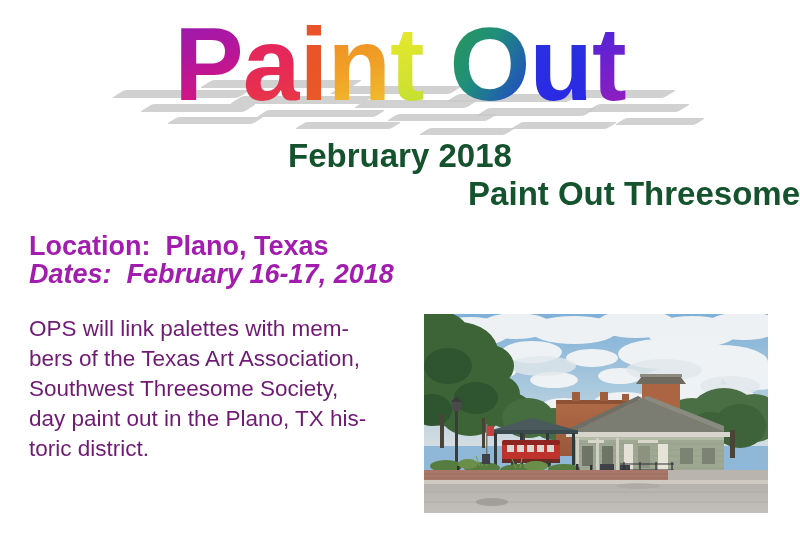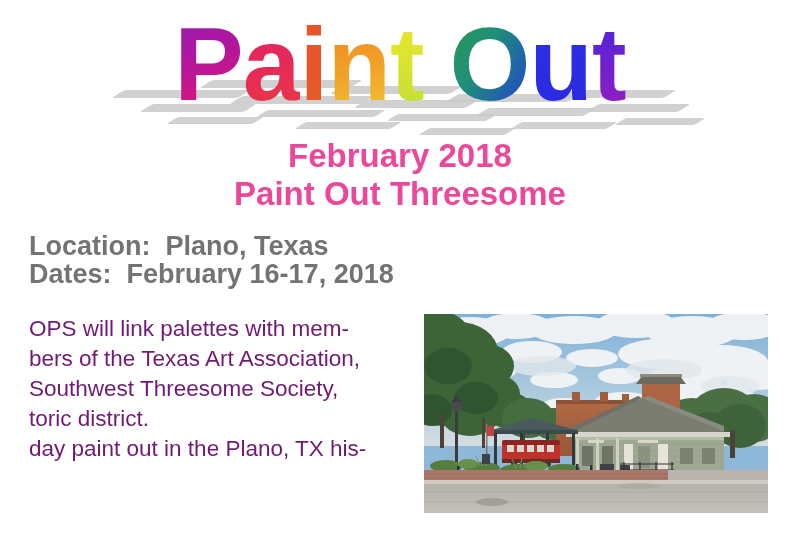--- a/index.html
+++ b/index.html
@@ -74,40 +74,40 @@
     border-radius: 2px;
   }
 
   
   .headline {
     position: absolute;
     left: 0;
     width: 800px;
     text-align: center;
     font-weight: bold;
-    color: #ec4899;
+    color: #14532d;
     font-size: 33px;
     line-height: 39px;
     letter-spacing: 0px;
   }
   #headline-month { top: 136px; }
-  #headline-event { top: 174px; }
+  #headline-event { top: 174px; text-align: right; }
 
   
   .detail-line {
     position: absolute;
     left: 29px;
     font-weight: bold;
-    color: #737373;
+    color: #a21caf;
     font-size: 27px;
     line-height: 33px;
     white-space: pre;
   }
   #detail-location { top: 230px; }
-  #detail-dates { top: 258px; }
+  #detail-dates { top: 258px; font-style: italic; }
 
   
   #body-copy {
     position: absolute;
     left: 29px;
     top: 314px;
     width: 382px;
     font-size: 22.5px;
     line-height: 30px;
     color: #701a75;
@@ -164,22 +164,22 @@
   <div class="headline" id="headline-event">Paint Out Threesome</div>
 
   <div class="detail-line" id="detail-location">Location:  Plano, Texas</div>
 
   <div class="detail-line" id="detail-dates">Dates:  February 16-17, 2018</div>
 
   <div id="body-copy">
     <span class="ln">OPS will link palettes with mem-</span>
     <span class="ln">bers of the Texas Art Association,</span>
     <span class="ln">Southwest Threesome Society,</span>
+    <span class="ln">day paint out in the Plano, TX his-</span>
     <span class="ln">toric district.</span>
-    <span class="ln">day paint out in the Plano, TX his-</span>
   </div>
 
   <div id="photo">
     <svg viewBox="0 0 344 199" preserveAspectRatio="none">
       <defs>
         <linearGradient id="skyGrad" x1="0" y1="0" x2="0" y2="1">
           <stop offset="0%" stop-color="#7fb0d8"></stop>
           <stop offset="55%" stop-color="#a9c8dd"></stop>
           <stop offset="100%" stop-color="#d4dde1"></stop>
         </linearGradient>

